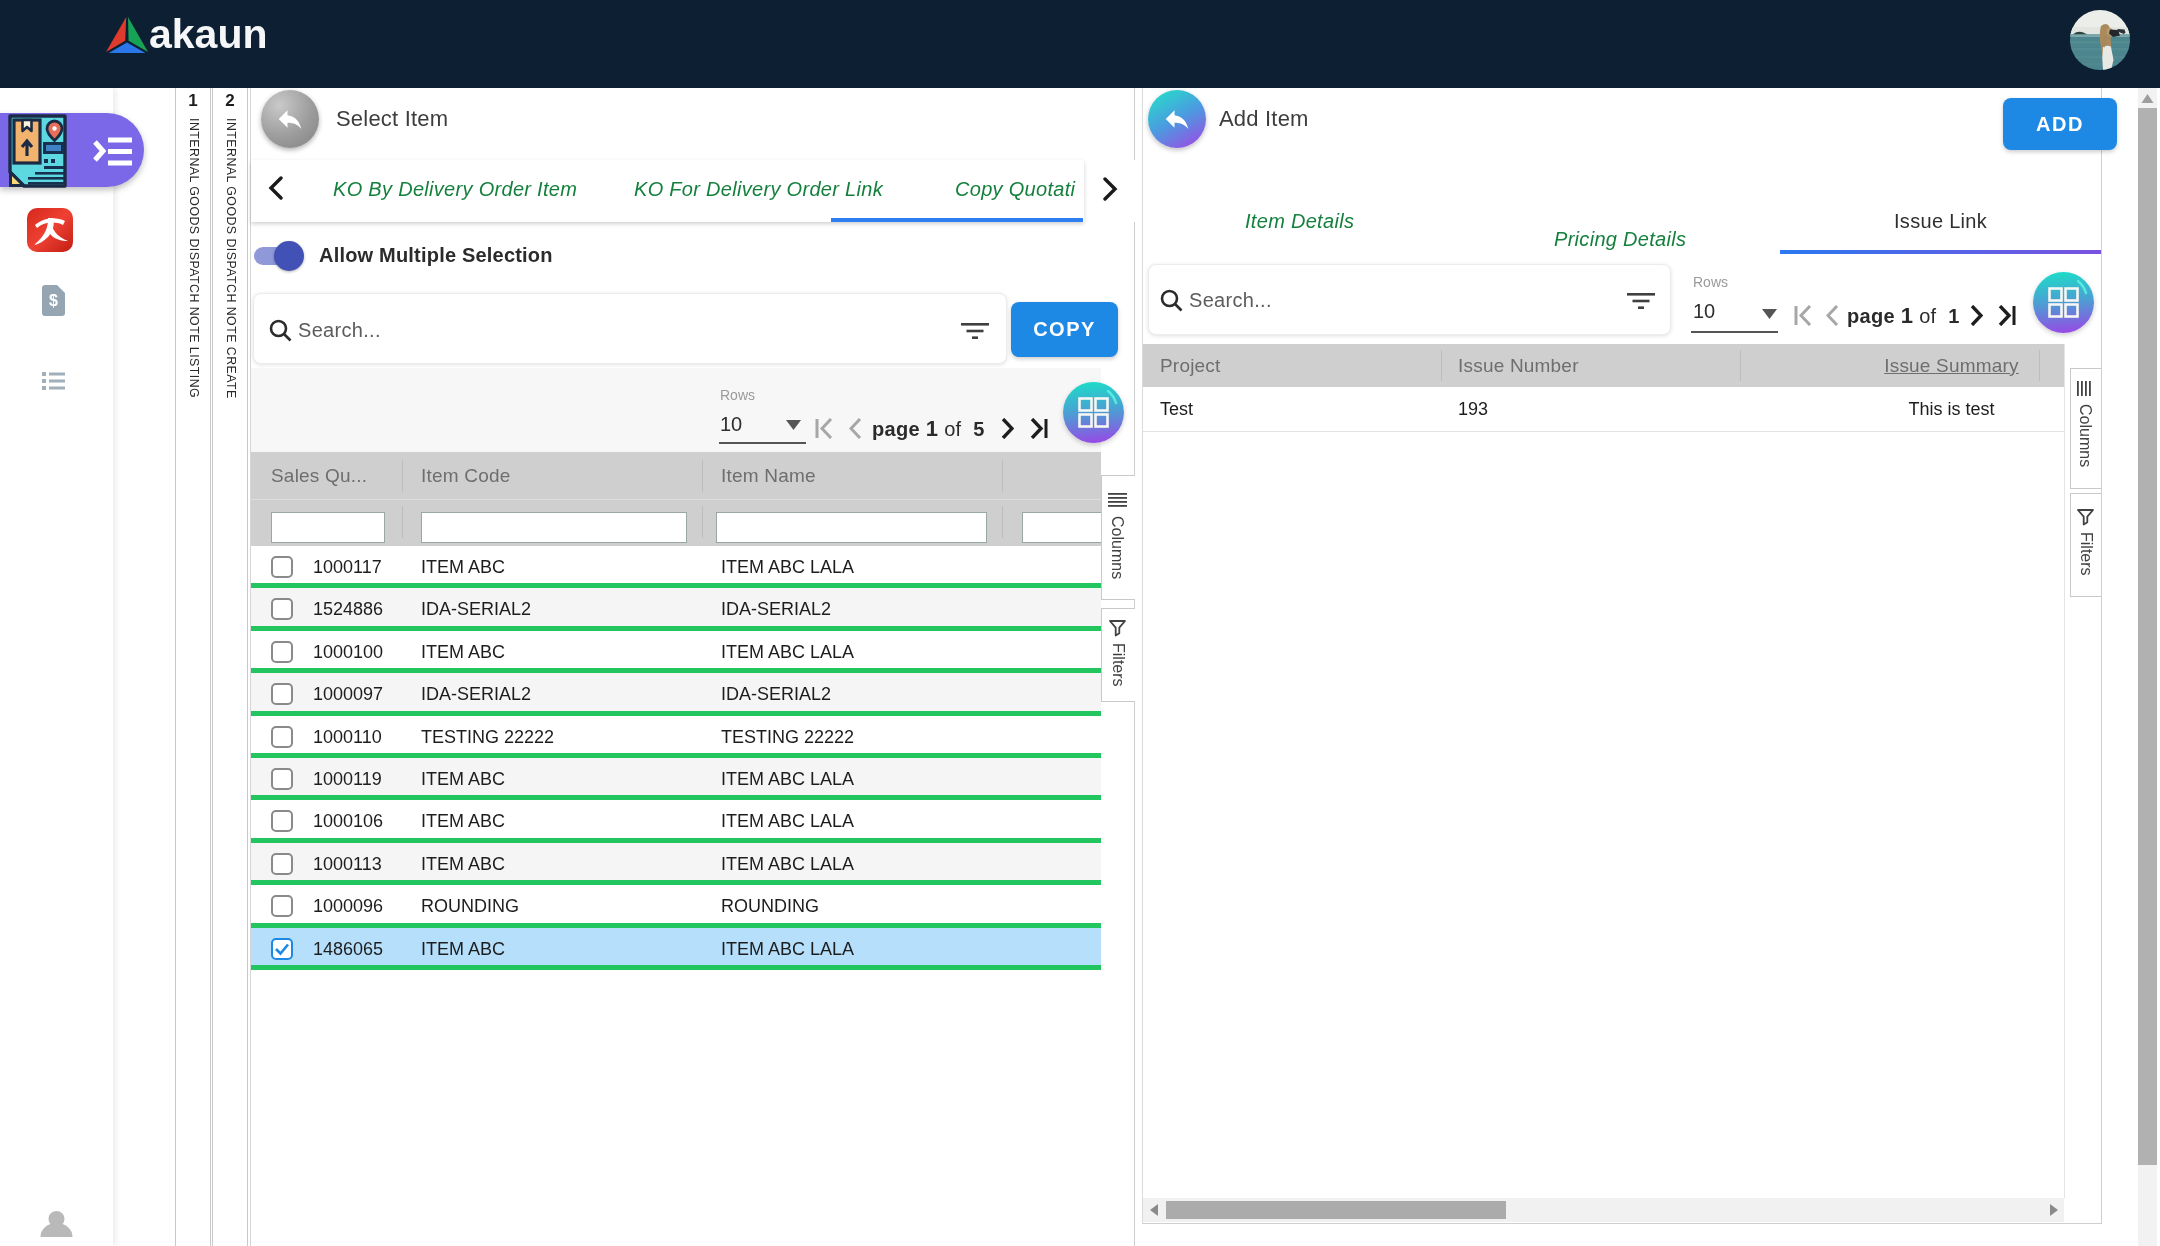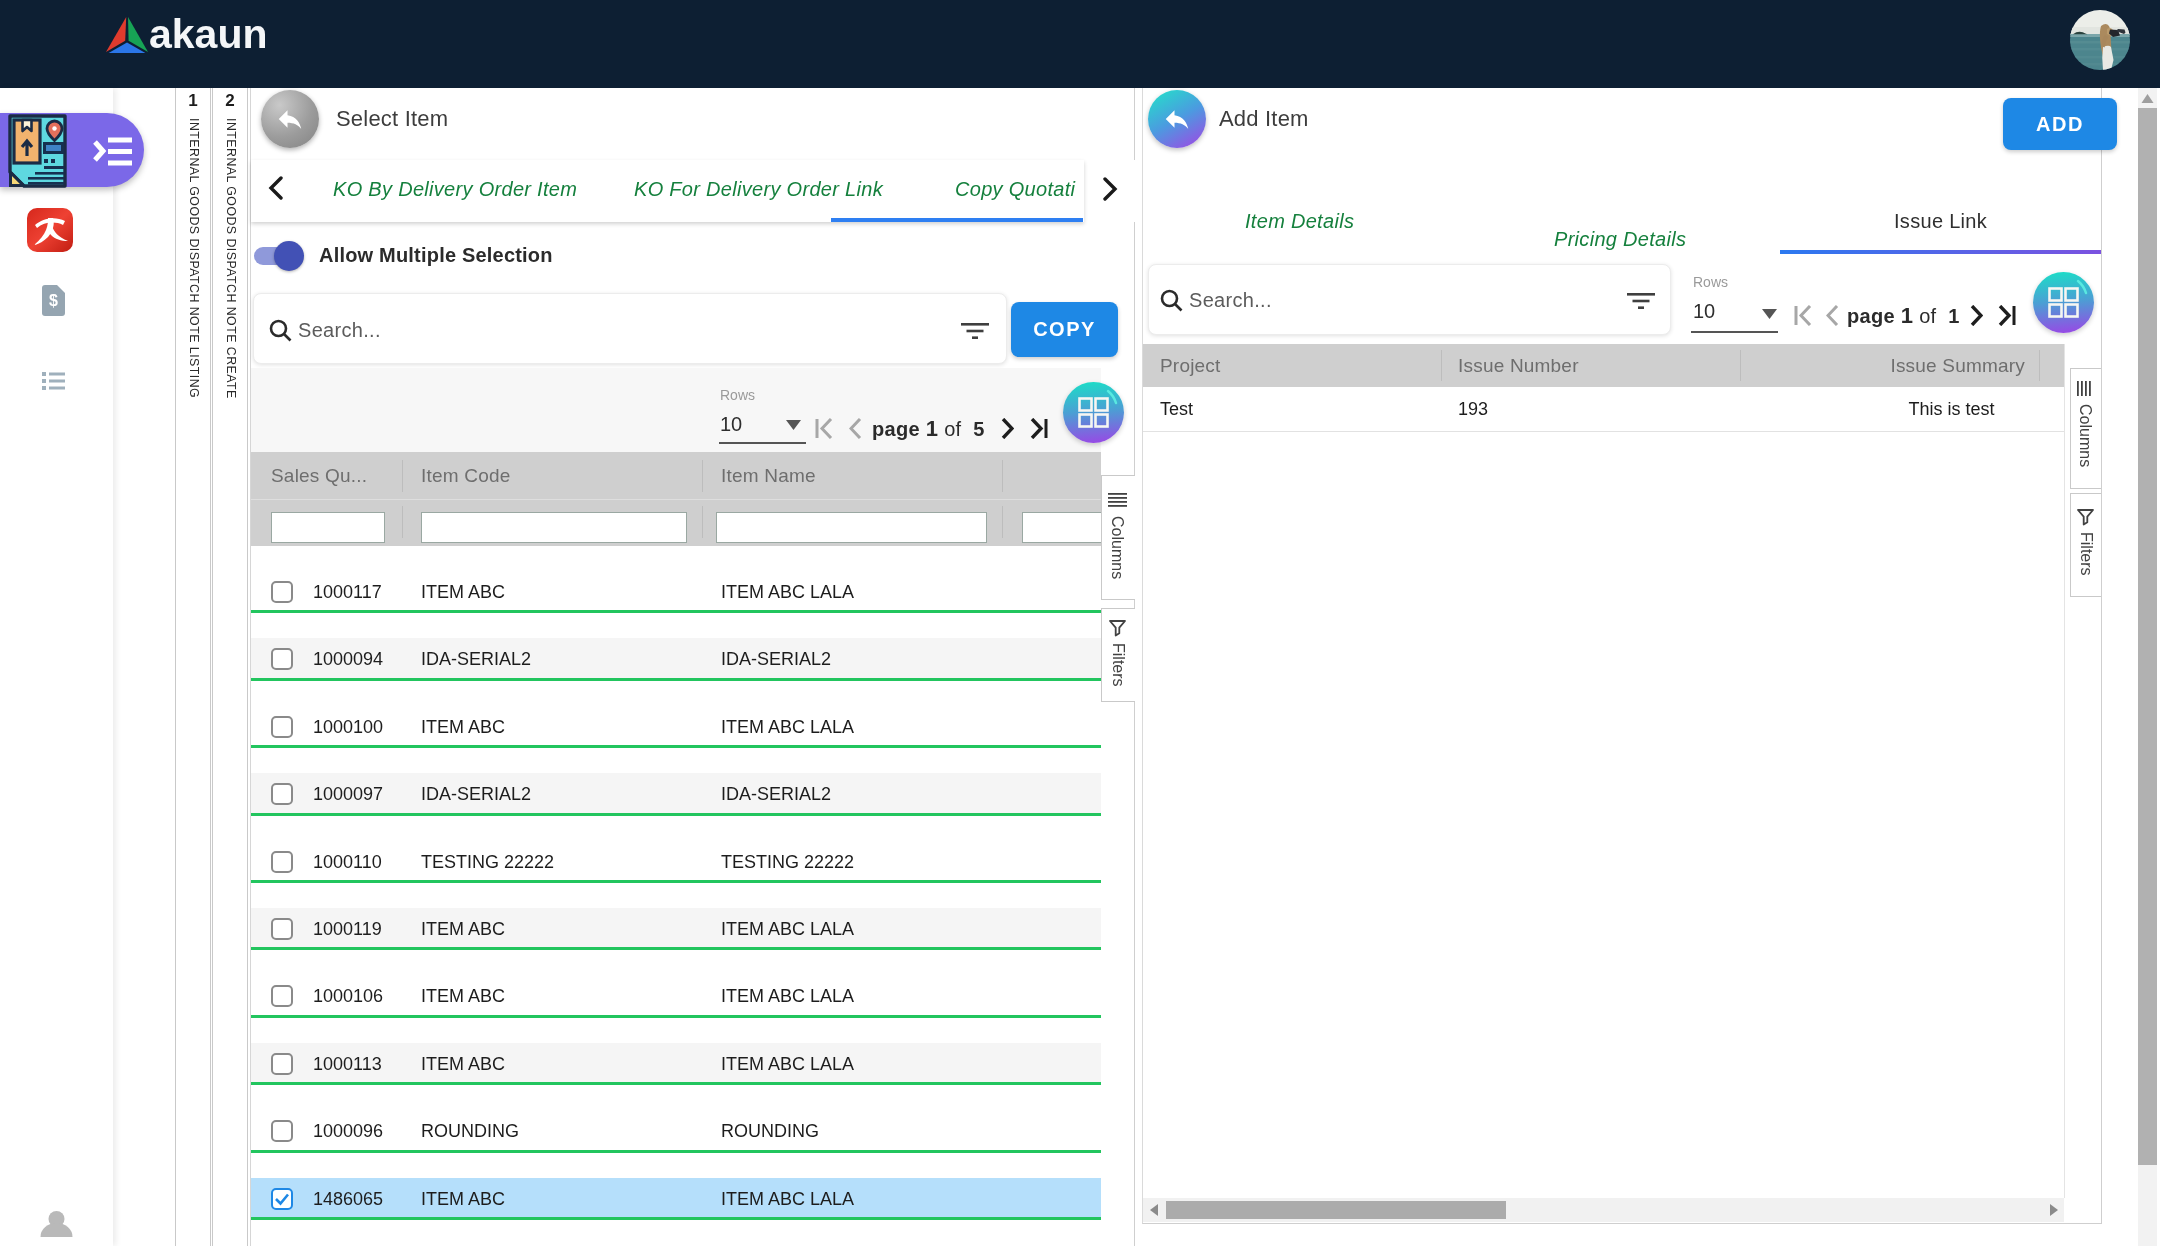--- a/index.html
+++ b/index.html
@@ -235,40 +235,40 @@
 <div class="abs" style="left:1002px; top:460px; width:1px; height:32px; background:#bdbdbd;"></div>
 <div class="abs" style="left:402px; top:506px; width:1px; height:32px; background:#bdbdbd;"></div>
 <div class="abs" style="left:702px; top:506px; width:1px; height:32px; background:#bdbdbd;"></div>
 <div class="abs" style="left:1002px; top:506px; width:1px; height:32px; background:#bdbdbd;"></div>
 <div class="abs" style="left:271px; top:512px; width:114px; height:31px; background:#fff; border:1px solid #9aa8a2;"></div>
 <div class="abs" style="left:421px; top:512px; width:266px; height:31px; background:#fff; border:1px solid #9aa8a2;"></div>
 <div class="abs" style="left:716px; top:512px; width:271px; height:31px; background:#fff; border:1px solid #9aa8a2;"></div>
 <div class="abs" style="left:1022px; top:512px; width:79px; height:31px; background:#fff; border:1px solid #9aa8a2; border-right:none;"></div>
 
 <style>
-.lrow { position:relative; width:850px; height:42.4px; border-bottom:3px solid #22c55e;margin-top:25px; }
+.lrow { position:relative; width:850px; height:42.4px; border-bottom:5px solid #22c55e; }
 .lrow .cb { position:absolute; left:20px; top:10px; width:22px; height:22px;
   border:2px solid #8a8a8a; border-radius:5px; background:#fff; }
 .lrow .c1 { position:absolute; left:62px; top:11px; }
 .lrow .c2 { position:absolute; left:170px; top:11px; }
 .lrow .c3 { position:absolute; left:470px; top:11px; }
 .lrow.alt { background:#f5f5f5; }
 .lrow.sel { background:#b5dffb; }
 .lrow.sel .cb { border-color:#1e88e5; }
 </style>
 <div class="abs" id="ltable" style="left:251px; top:546px; width:850px;">
   <div class="lrow">
         <span class="cb"></span>
         <span class="celltxt c1">1000117</span>
         <span class="celltxt c2">ITEM ABC</span>
         <span class="celltxt c3">ITEM ABC LALA</span>
       </div>
   <div class="lrow alt">
         <span class="cb"></span>
-        <span class="celltxt c1">1000094</span>
+        <span class="celltxt c1">1524886</span>
         <span class="celltxt c2">IDA-SERIAL2</span>
         <span class="celltxt c3">IDA-SERIAL2</span>
       </div>
   <div class="lrow">
         <span class="cb"></span>
         <span class="celltxt c1">1000100</span>
         <span class="celltxt c2">ITEM ABC</span>
         <span class="celltxt c3">ITEM ABC LALA</span>
       </div>
   <div class="lrow alt">
@@ -388,21 +388,21 @@
     <rect x="1.5" y="1.5" width="12" height="12"></rect>
     <rect x="17.5" y="1.5" width="12" height="12"></rect>
     <rect x="1.5" y="17.5" width="12" height="12"></rect>
     <rect x="17.5" y="17.5" width="12" height="12"></rect>
   </g>
 </svg>
 
 <div class="abs thead" style="left:1143px; top:344px; width:921px; height:43px;"></div>
 <div class="abs thlbl" style="left:1160px; top:355px;">Project</div>
 <div class="abs thlbl" style="left:1458px; top:355px;">Issue Number</div>
-<div class="abs thlbl" style="left:1878px; top:355px; width:147px; text-align:right;">Issue Summary</div>
+<div class="abs thlbl" style="left:1878px; top:355px; width:147px; text-align:center;text-decoration:underline;">Issue Summary</div>
 <div class="abs" style="left:1441px; top:350px; width:1px; height:31px; background:#bdbdbd;"></div>
 <div class="abs" style="left:1740px; top:350px; width:1px; height:31px; background:#bdbdbd;"></div>
 <div class="abs" style="left:2039px; top:350px; width:1px; height:31px; background:#bdbdbd;"></div>
 <div class="abs" style="left:1143px; top:387px; width:921px; height:45px; background:#fff; border-bottom:1px solid #e2e2e2;"></div>
 <div class="abs celltxt" style="left:1160px; top:399px;">Test</div>
 <div class="abs celltxt" style="left:1458px; top:399px;">193</div>
 <div class="abs celltxt" style="left:1878px; top:399px; width:147px; text-align:center;">This is test</div>
 
 <div class="abs sidetab" style="left:2070px; top:368px; width:31px; height:121px; border-right:none;"></div>
 <svg class="abs" style="left:2077px; top:381px;" width="14" height="15" viewBox="0 0 14 15">

